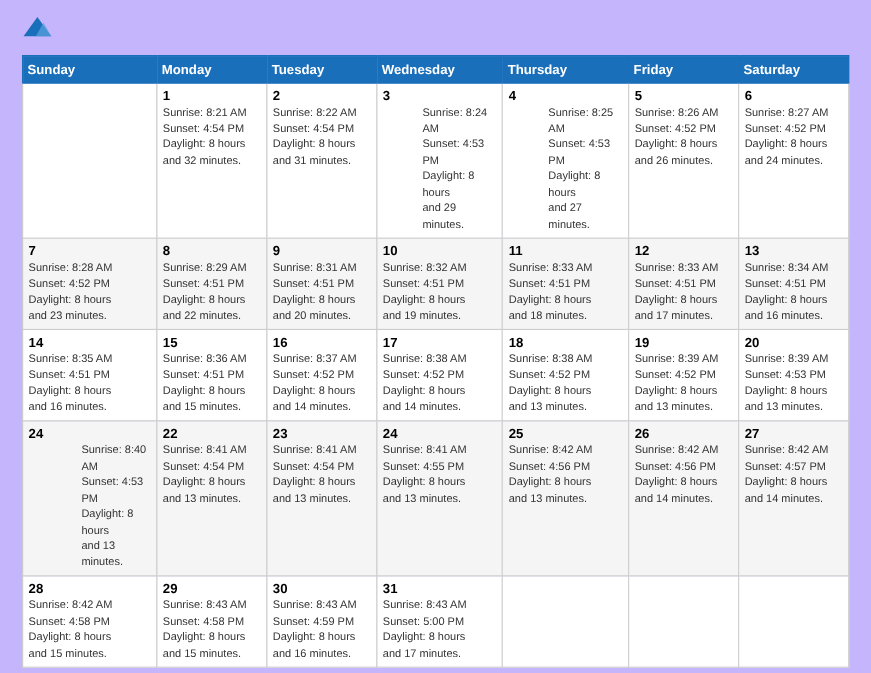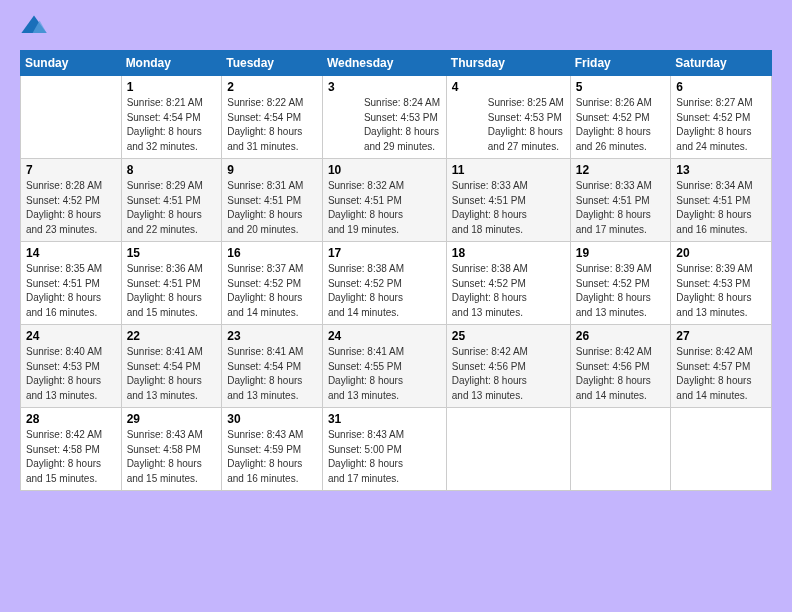--- a/index.html
+++ b/index.html
@@ -281,21 +281,21 @@
             <span class="day-num">20</span>
             <div class="day-info" style="white-space: pre-line;">Sunrise: 8:39 AM
 Sunset: 4:53 PM
 Daylight: 8 hours
 and 13 minutes.</div>
           </td>
         </tr>
         <tr class="row-even">
           <td>
             <span class="day-num">24</span>
-            <div class="day-info" style="white-space: pre-line;">Sunrise: 8:40 AM
+            <div class="day-info" style="white-space: pre-line; margin-left: 48px;">Sunrise: 8:40 AM
 Sunset: 4:53 PM
 Daylight: 8 hours
 and 13 minutes.</div>
           </td>
           <td>
             <span class="day-num">22</span>
             <div class="day-info" style="white-space: pre-line;">Sunrise: 8:41 AM
 Sunset: 4:54 PM
 Daylight: 8 hours
 and 13 minutes.</div>

